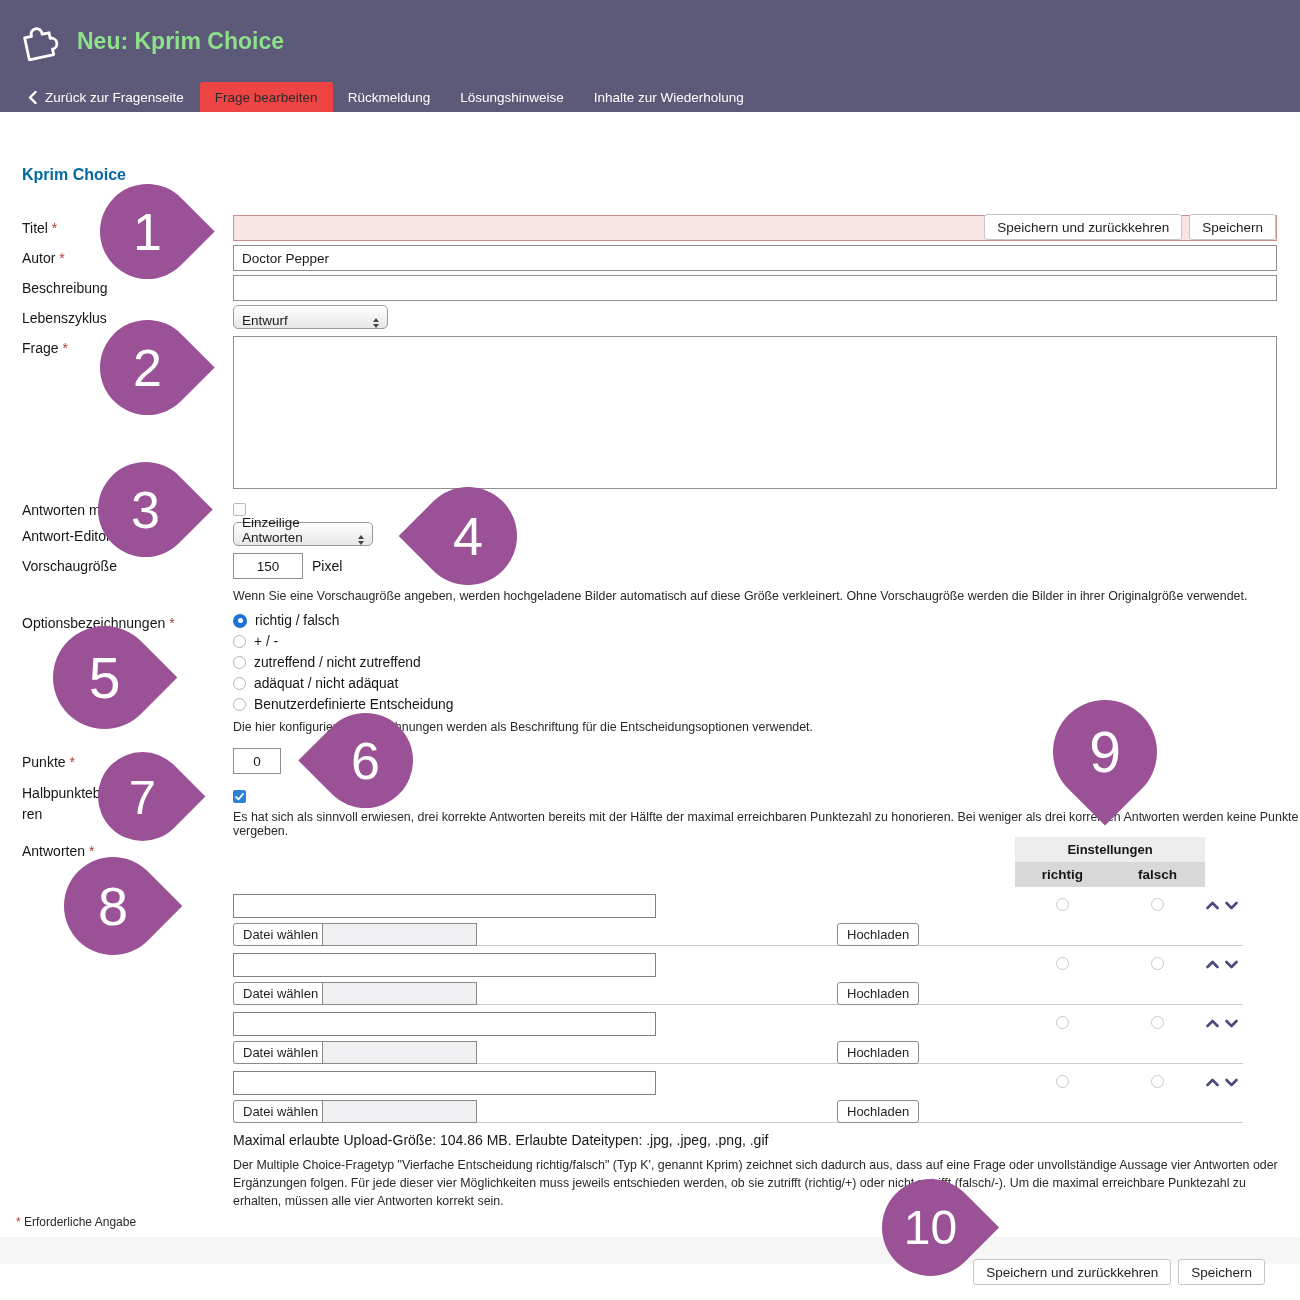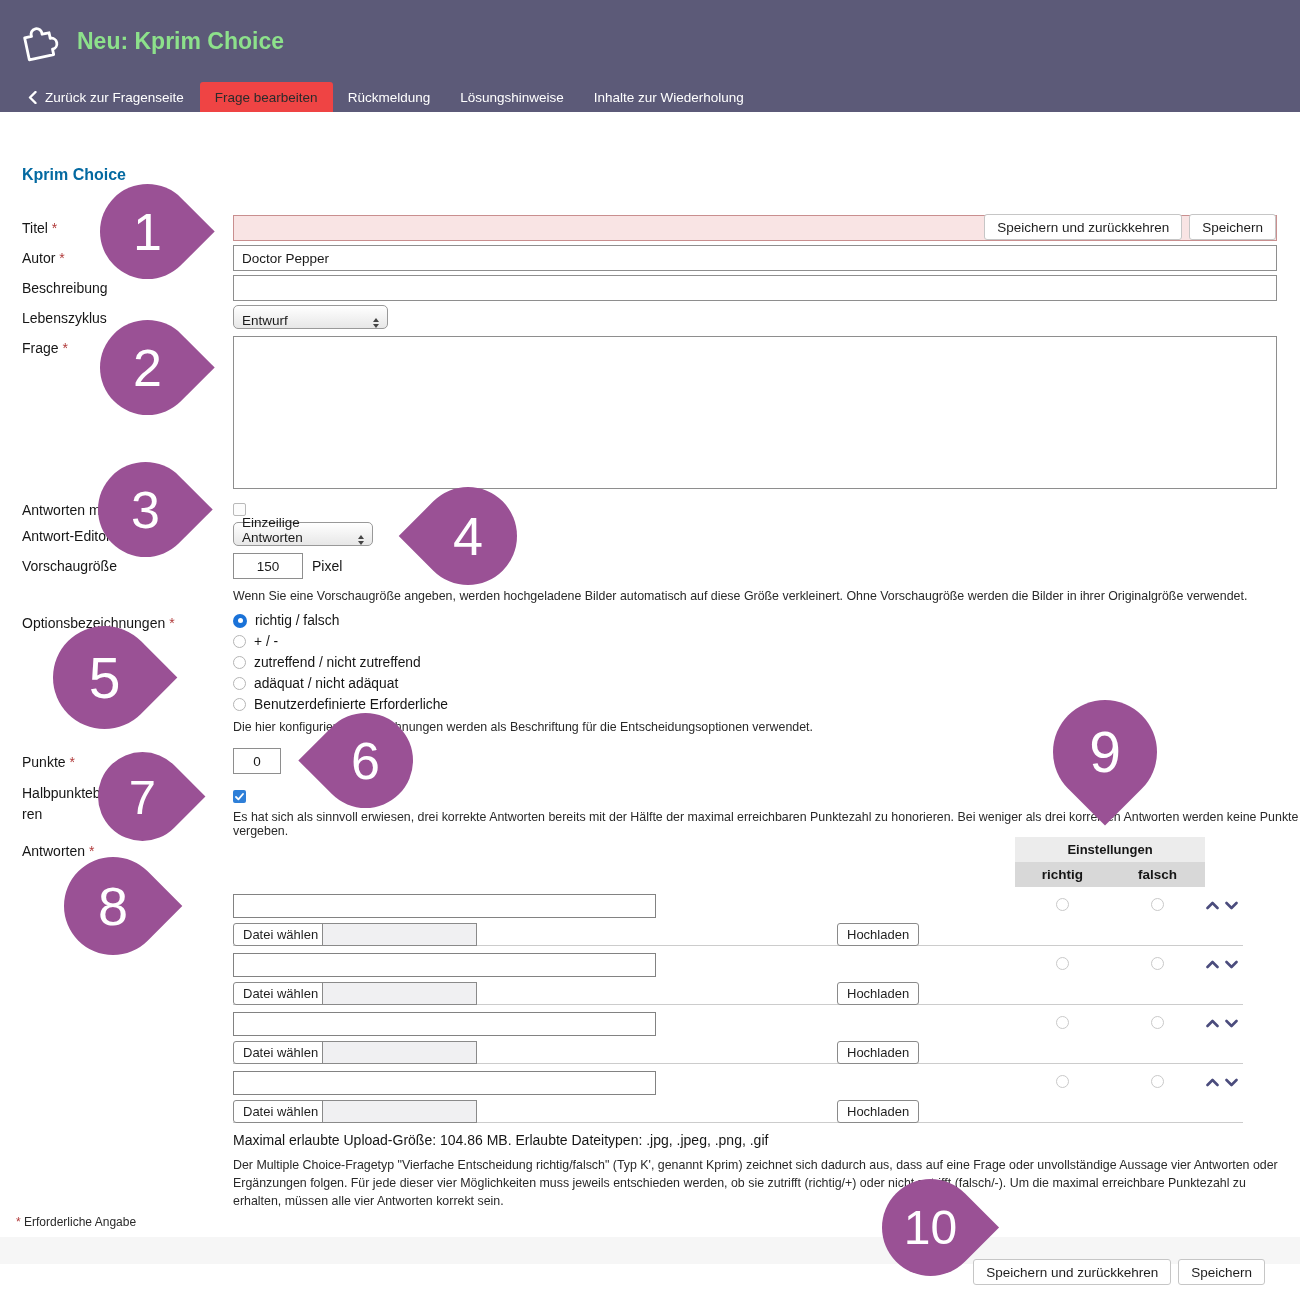--- a/index.html
+++ b/index.html
@@ -162,21 +162,21 @@
 <div class="radio-line" style="top:655px">
   <span class="radio"></span>
   <span>zutreffend / nicht zutreffend</span>
 </div>
 <div class="radio-line" style="top:676px">
   <span class="radio"></span>
   <span>adäquat / nicht adäquat</span>
 </div>
 <div class="radio-line" style="top:697px">
   <span class="radio"></span>
-  <span>Benutzerdefinierte Erforderliche</span>
+  <span>Benutzerdefinierte Entscheidung</span>
 </div>
 <div class="help" style="top:720px">Die hier konfigurierten Bezeichnungen werden als Beschriftung für die Entscheidungsoptionen verwendet.</div>
 
 <div class="lbl" style="top:752px">
   <span>Punkte</span> <span class="req">*</span>
 </div>
 <input class="inp num" style="left: 233px; top: 748px; width: 48px;" value="0">
 
 <div class="lbl" style="top:783px">
   <span>Halbpunkteb</span><br>

